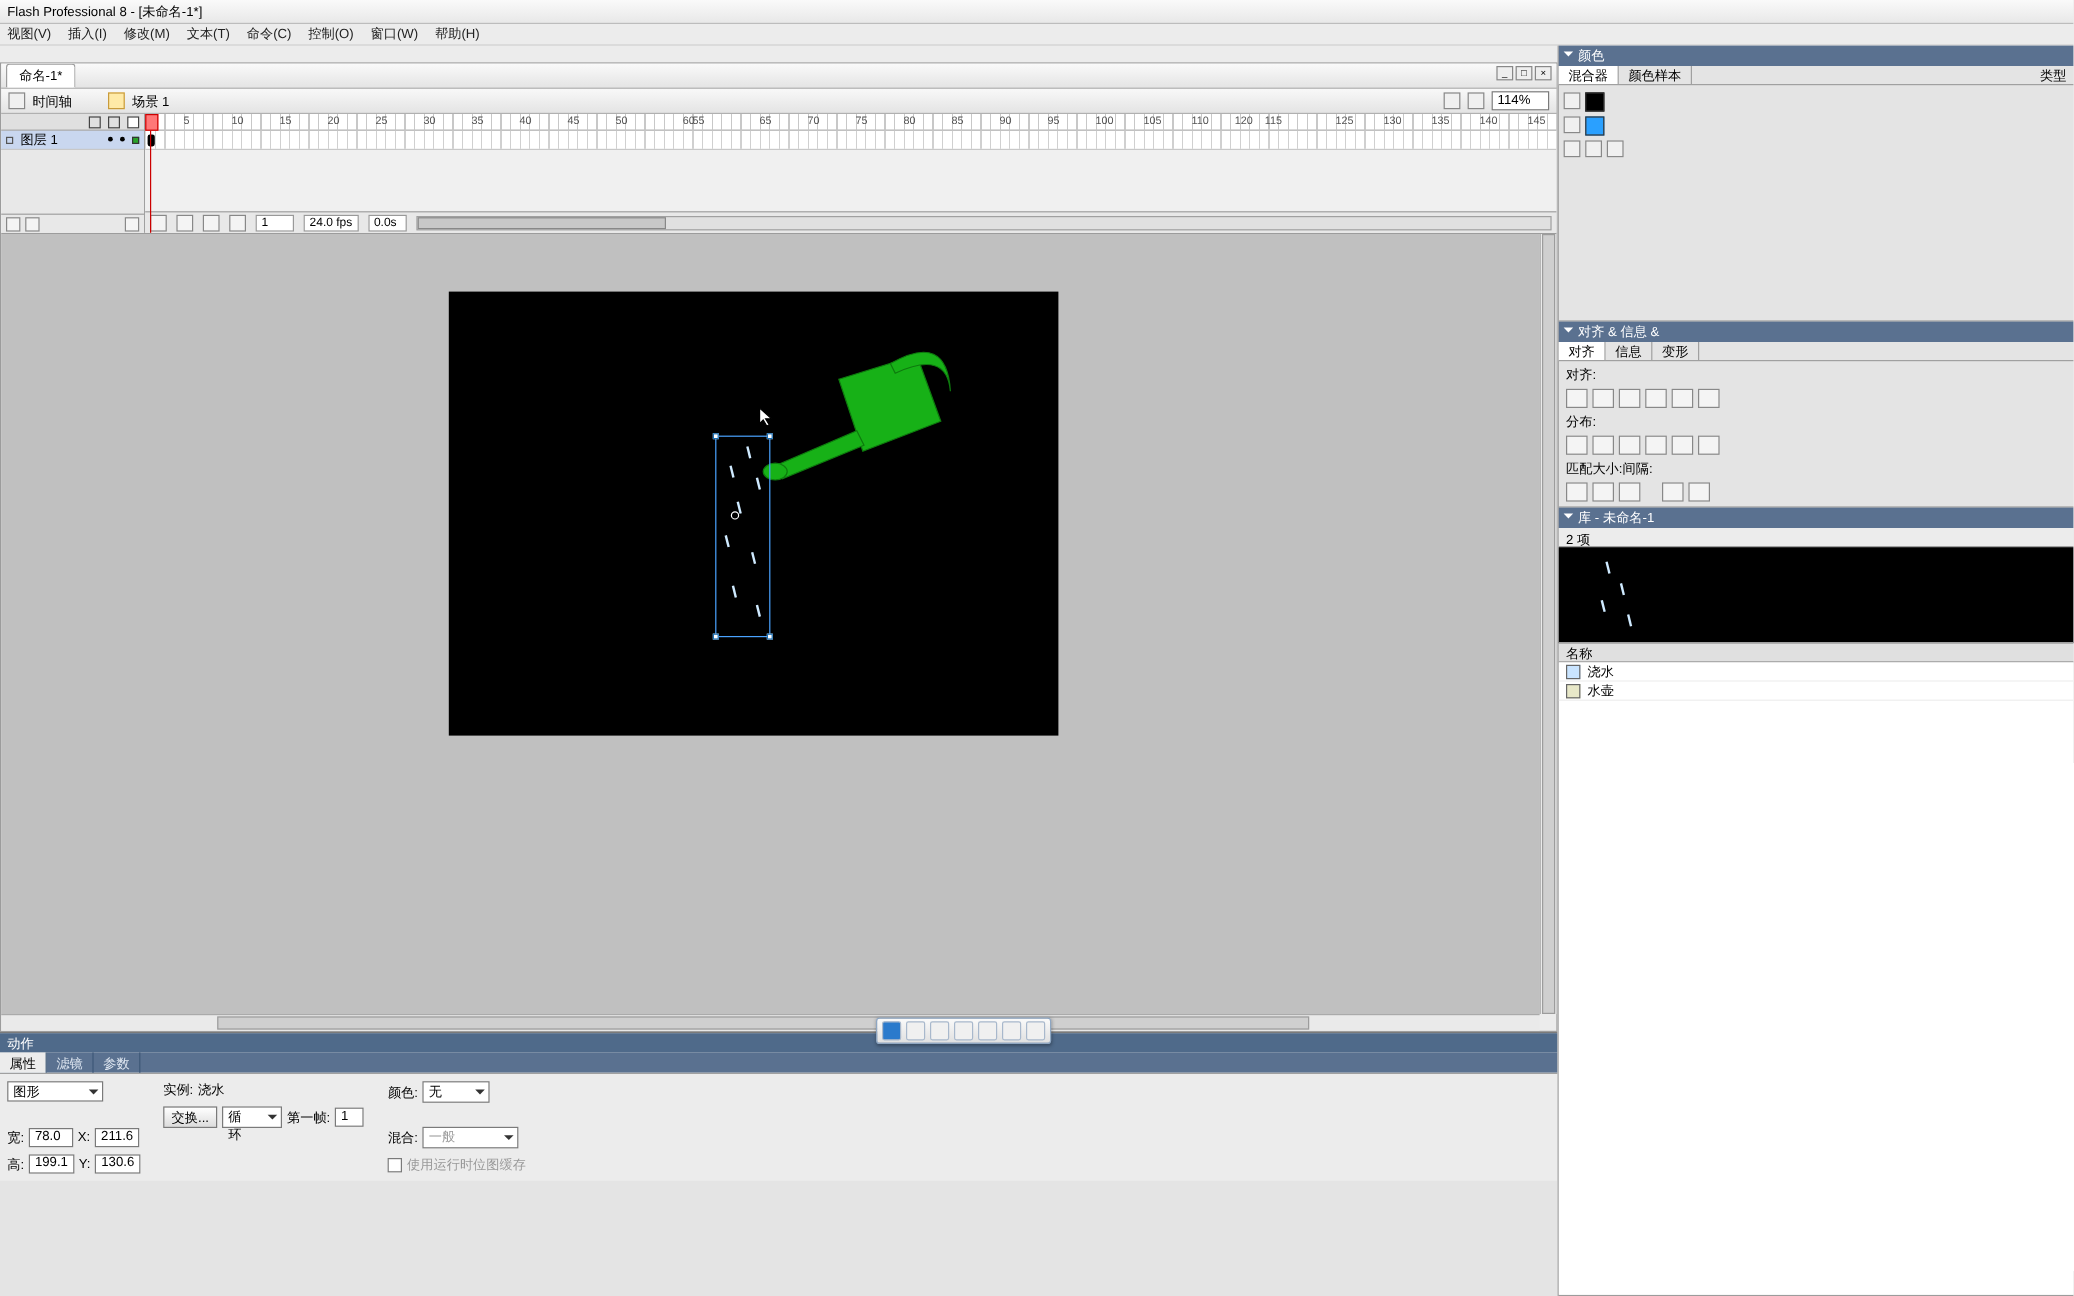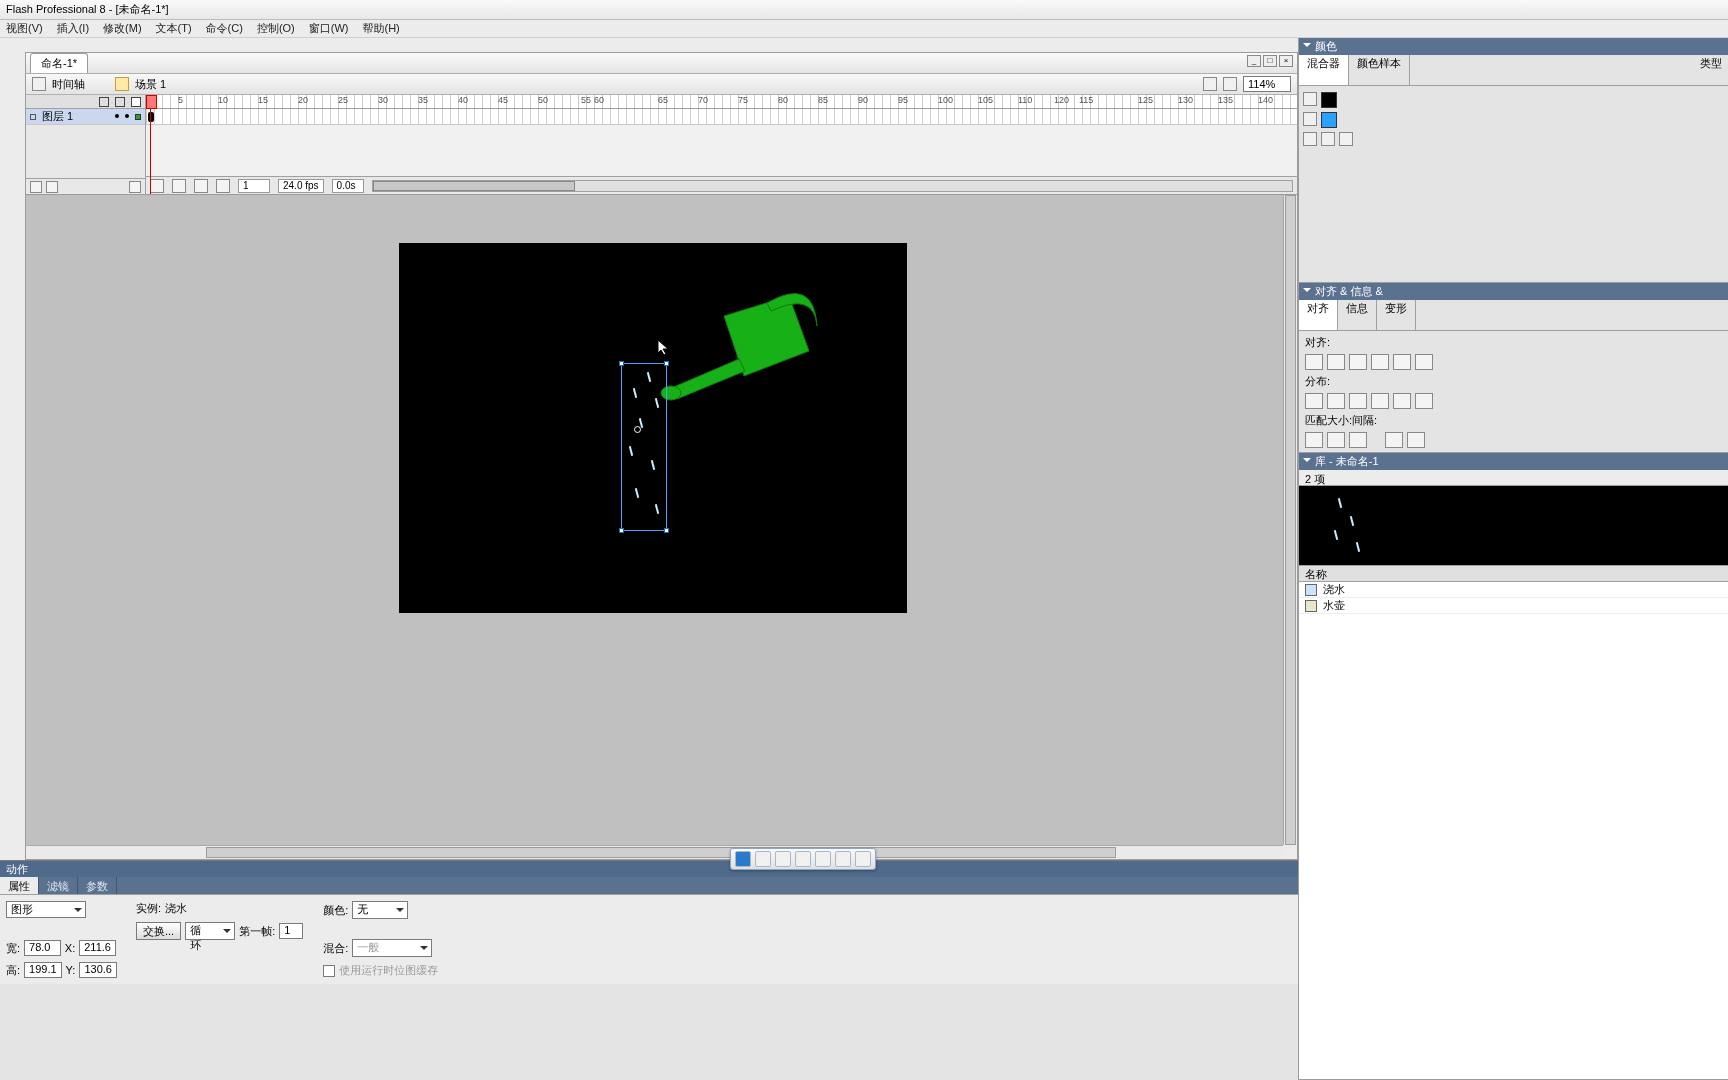--- a/index.html
+++ b/index.html
@@ -3,21 +3,21 @@
 <meta charset="utf-8">
 <style>
   * { margin:0; padding:0; box-sizing:border-box; font-family:"Microsoft YaHei",Tahoma,Arial,sans-serif; font-size:11px; color:#000; }
   body { background:#ececec; overflow:hidden; width:1728px; height:1080px; position:relative; }
 
   
   .titlebar { height:20px; background:linear-gradient(#fafafa,#e8e8e8); border-bottom:1px solid #bcbcbc; display:flex; align-items:center; padding-left:6px; font-size:11px; color:#333; }
   .menubar  { height:18px; background:#ececec; display:flex; align-items:center; padding-left:6px; gap:14px; border-bottom:1px solid #d0d0d0; }
   .menubar span { color:#222; }
 
-  .doc-frame { position:absolute; top:52px; left:0; right:430px; bottom:220px; background:#ececec; border:1px solid #9c9c9c;margin-left:25px; }
+  .doc-frame { position:absolute; top:52px; left:0; right:430px; bottom:220px; background:#ececec; border:1px solid #9c9c9c; }
   .tabstrip { height:20px; background:linear-gradient(#fafafa,#e4e4e4); display:flex; align-items:flex-end; }
   .doctab   { background:#fff; border:1px solid #9c9c9c; border-bottom:none; padding:2px 10px; margin-left:4px; border-radius:3px 3px 0 0; font-size:11px; }
   .winbtns  { position:absolute; right:4px; top:2px; display:flex; gap:2px; }
   .winbtn   { width:14px; height:12px; background:#eee; border:1px solid #888; font-size:8px; text-align:center; line-height:10px; }
 
   .scene-bar { height:22px; background:linear-gradient(#f8f8f8,#e4e4e4); border-top:1px solid #b0b0b0; border-bottom:1px solid #b0b0b0;
                display:flex; align-items:center; padding:0 6px; gap:6px; }
   .scene-bar .right { margin-left:auto; display:flex; align-items:center; gap:6px; }
   .zoom-box { background:#fff; border:1px solid #7a7a7a; padding:1px 4px; width:48px; font-size:11px; }
 
@@ -74,21 +74,21 @@
   .btn   { background:linear-gradient(#fff,#dcdcdc); border:1px solid #7a7a7a; height:18px; padding:0 6px; }
   .select { background:#fff; border:1px solid #7a7a7a; height:18px; padding:0 32px 0 4px; position:relative; }
   .select:after { content:""; position:absolute; right:3px; top:6px; border:4px solid transparent; border-top-color:#333; }
   .chk { width:12px; height:12px; border:1px solid #7a7a7a; background:#fff; }
 
   
   .right-panels { position:absolute; right:0; top:38px; bottom:0; width:430px; background:#e4e4e4; border-left:1px solid #9c9c9c; display:flex; flex-direction:column; }
   .panel { border-bottom:1px solid #9c9c9c; }
   .panel-title { height:17px; background:#5a7190; color:#fff; display:flex; align-items:center; padding-left:4px; gap:4px; }
   .panel-title .tri { width:0; height:0; border:4px solid transparent; border-left-color:#fff; transform:rotate(90deg); }
-  .panel-sub { height:31px; background:#e4e4e4; display:flex; border-bottom:1px solid #a0a0a0;text-align:right; }
+  .panel-sub { height:16px; background:#e4e4e4; display:flex; border-bottom:1px solid #a0a0a0;text-align:right; }
   .panel-sub .tab { padding:1px 8px; border-right:1px solid #a0a0a0; }
   .panel-sub .tab.active { background:#fff; }
 
   .color-tools { padding:6px 4px; display:flex; gap:6px; }
   .swatch { width:16px; height:16px; border:1px solid #333; }
   .swatch.stroke { background:#000; }
   .swatch.fill   { background:#2aa0ff; }
 
   .align-body { padding:4px 6px; display:flex; flex-direction:column; gap:4px; }
   .icon-row { display:flex; gap:4px; }
@@ -182,21 +182,21 @@
         <span class="num" style="left:32px">5</span>
         <span class="num" style="left:72px">10</span>
         <span class="num" style="left:112px">15</span>
         <span class="num" style="left:152px">20</span>
         <span class="num" style="left:192px">25</span>
         <span class="num" style="left:232px">30</span>
         <span class="num" style="left:272px">35</span>
         <span class="num" style="left:312px">40</span>
         <span class="num" style="left:352px">45</span>
         <span class="num" style="left:392px">50</span>
-        <span class="num" style="left:435px">55</span>
+        <span class="num" style="left:456px">55</span>
         <span class="num" style="left:448px">60</span>
         <span class="num" style="left:512px">65</span>
         <span class="num" style="left:552px">70</span>
         <span class="num" style="left:592px">75</span>
         <span class="num" style="left:632px">80</span>
         <span class="num" style="left:672px">85</span>
         <span class="num" style="left:712px">90</span>
         <span class="num" style="left:752px">95</span>
         <span class="num" style="left:792px">100</span>
         <span class="num" style="left:832px">105</span>

